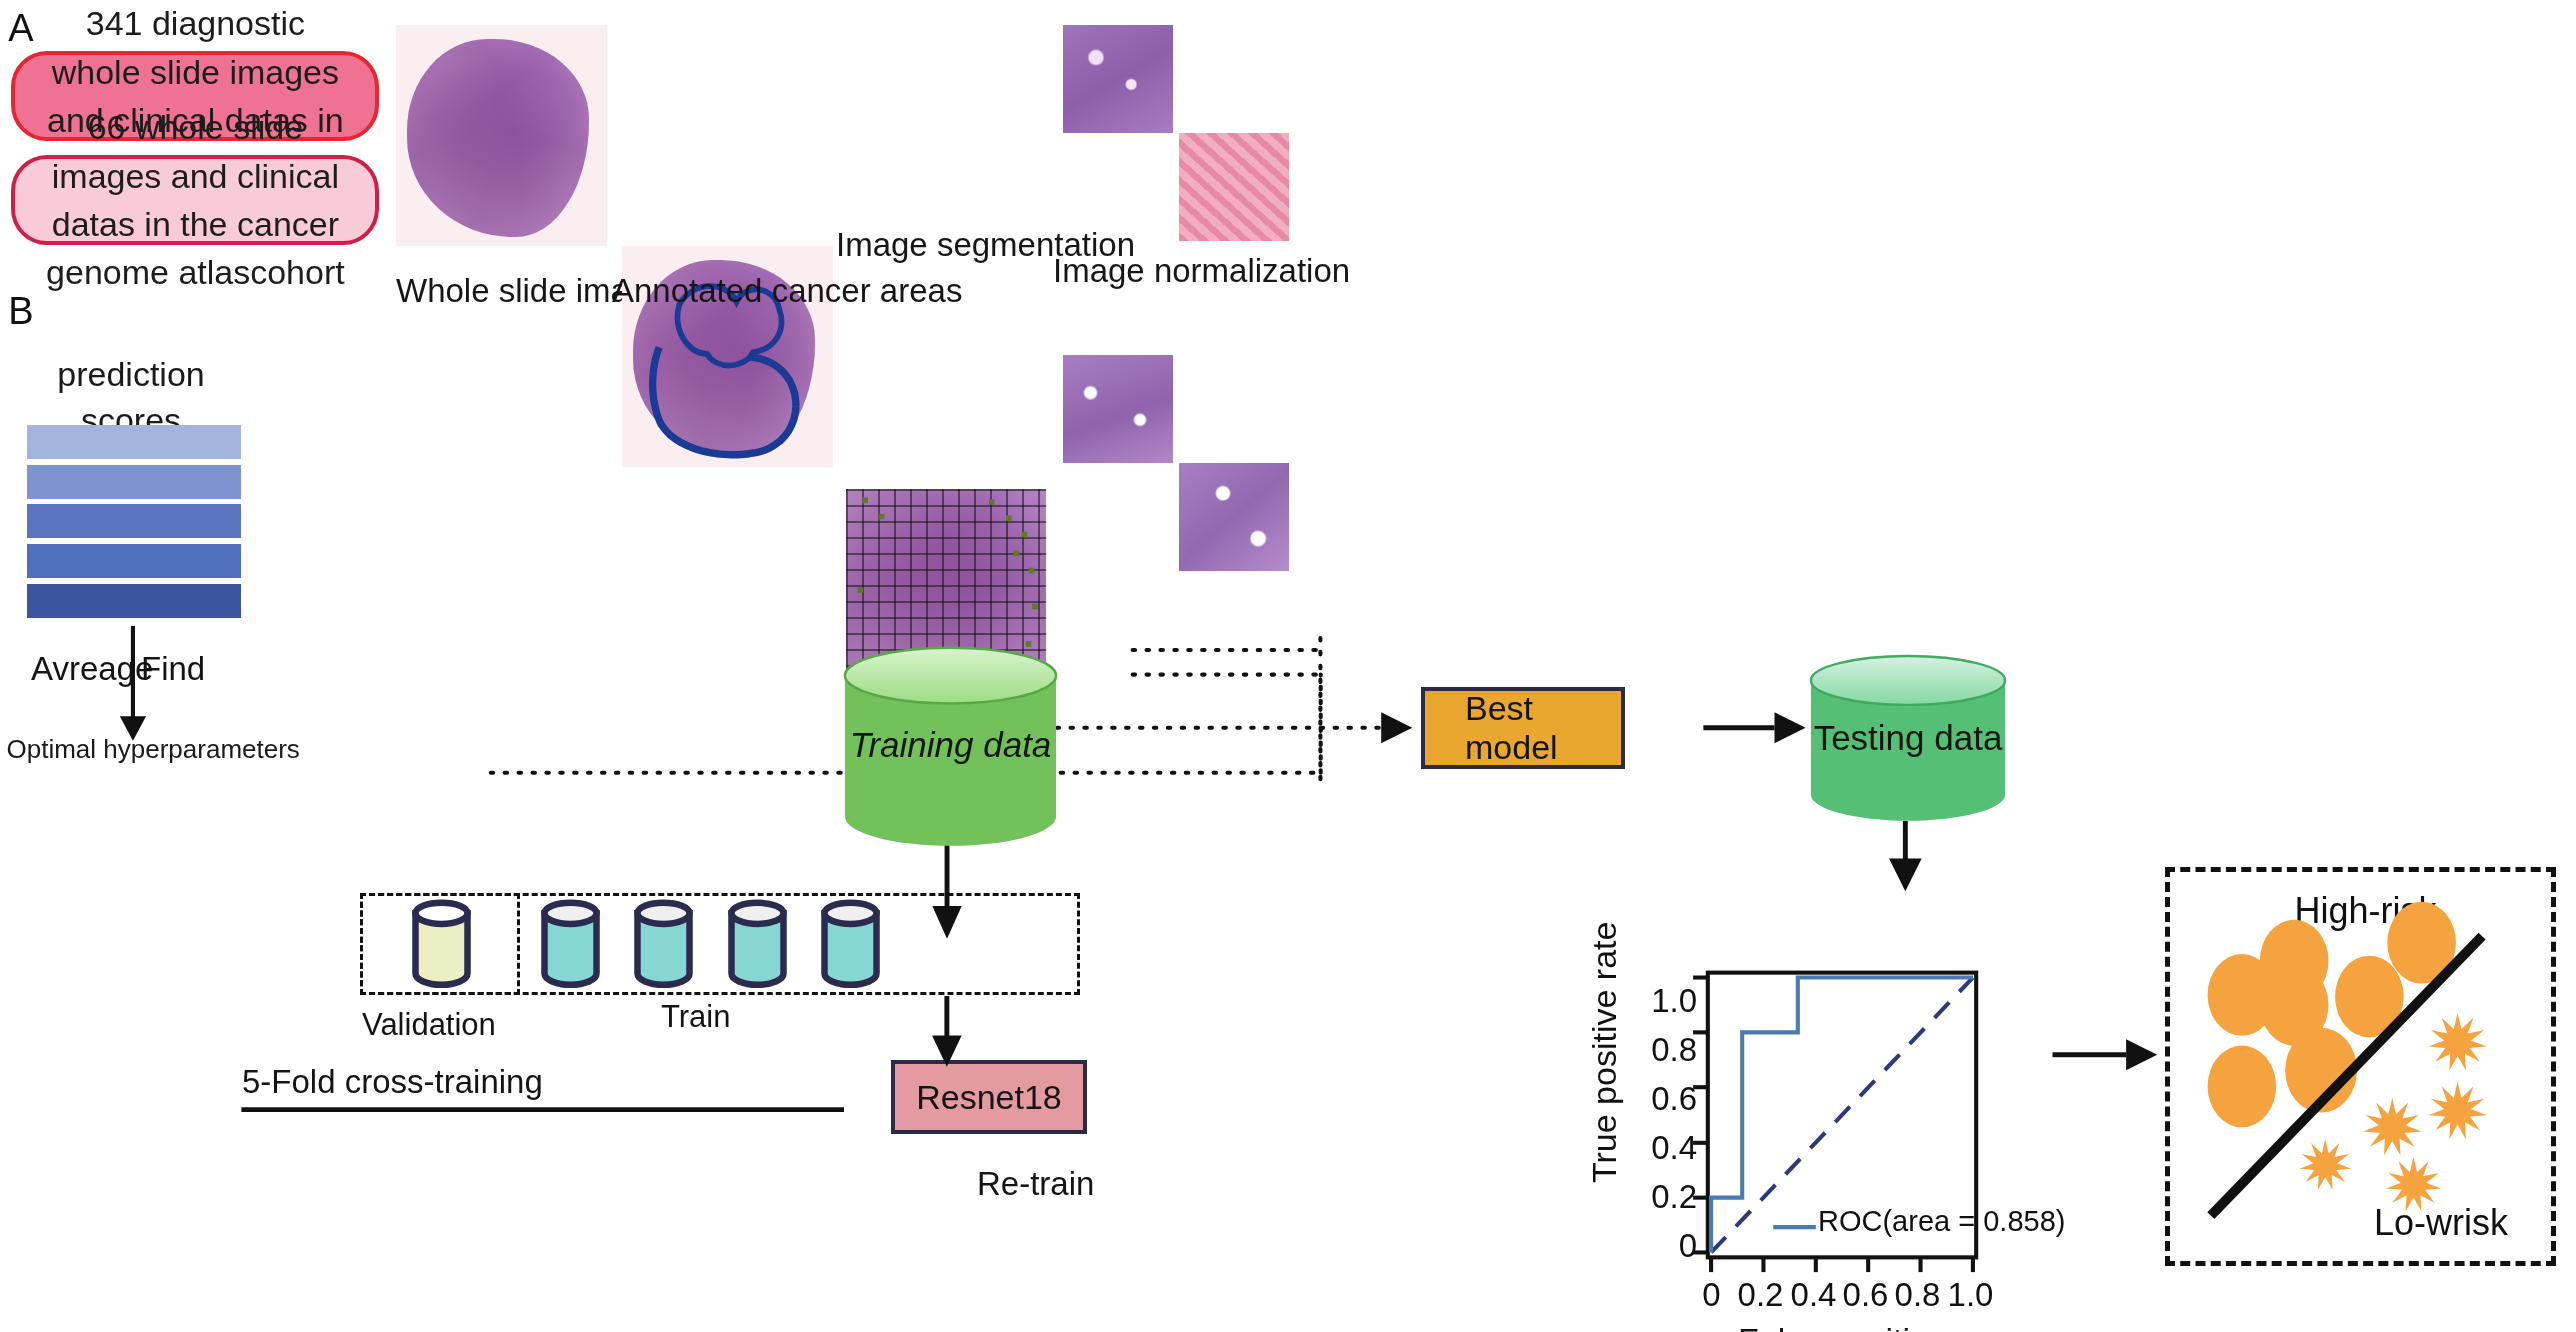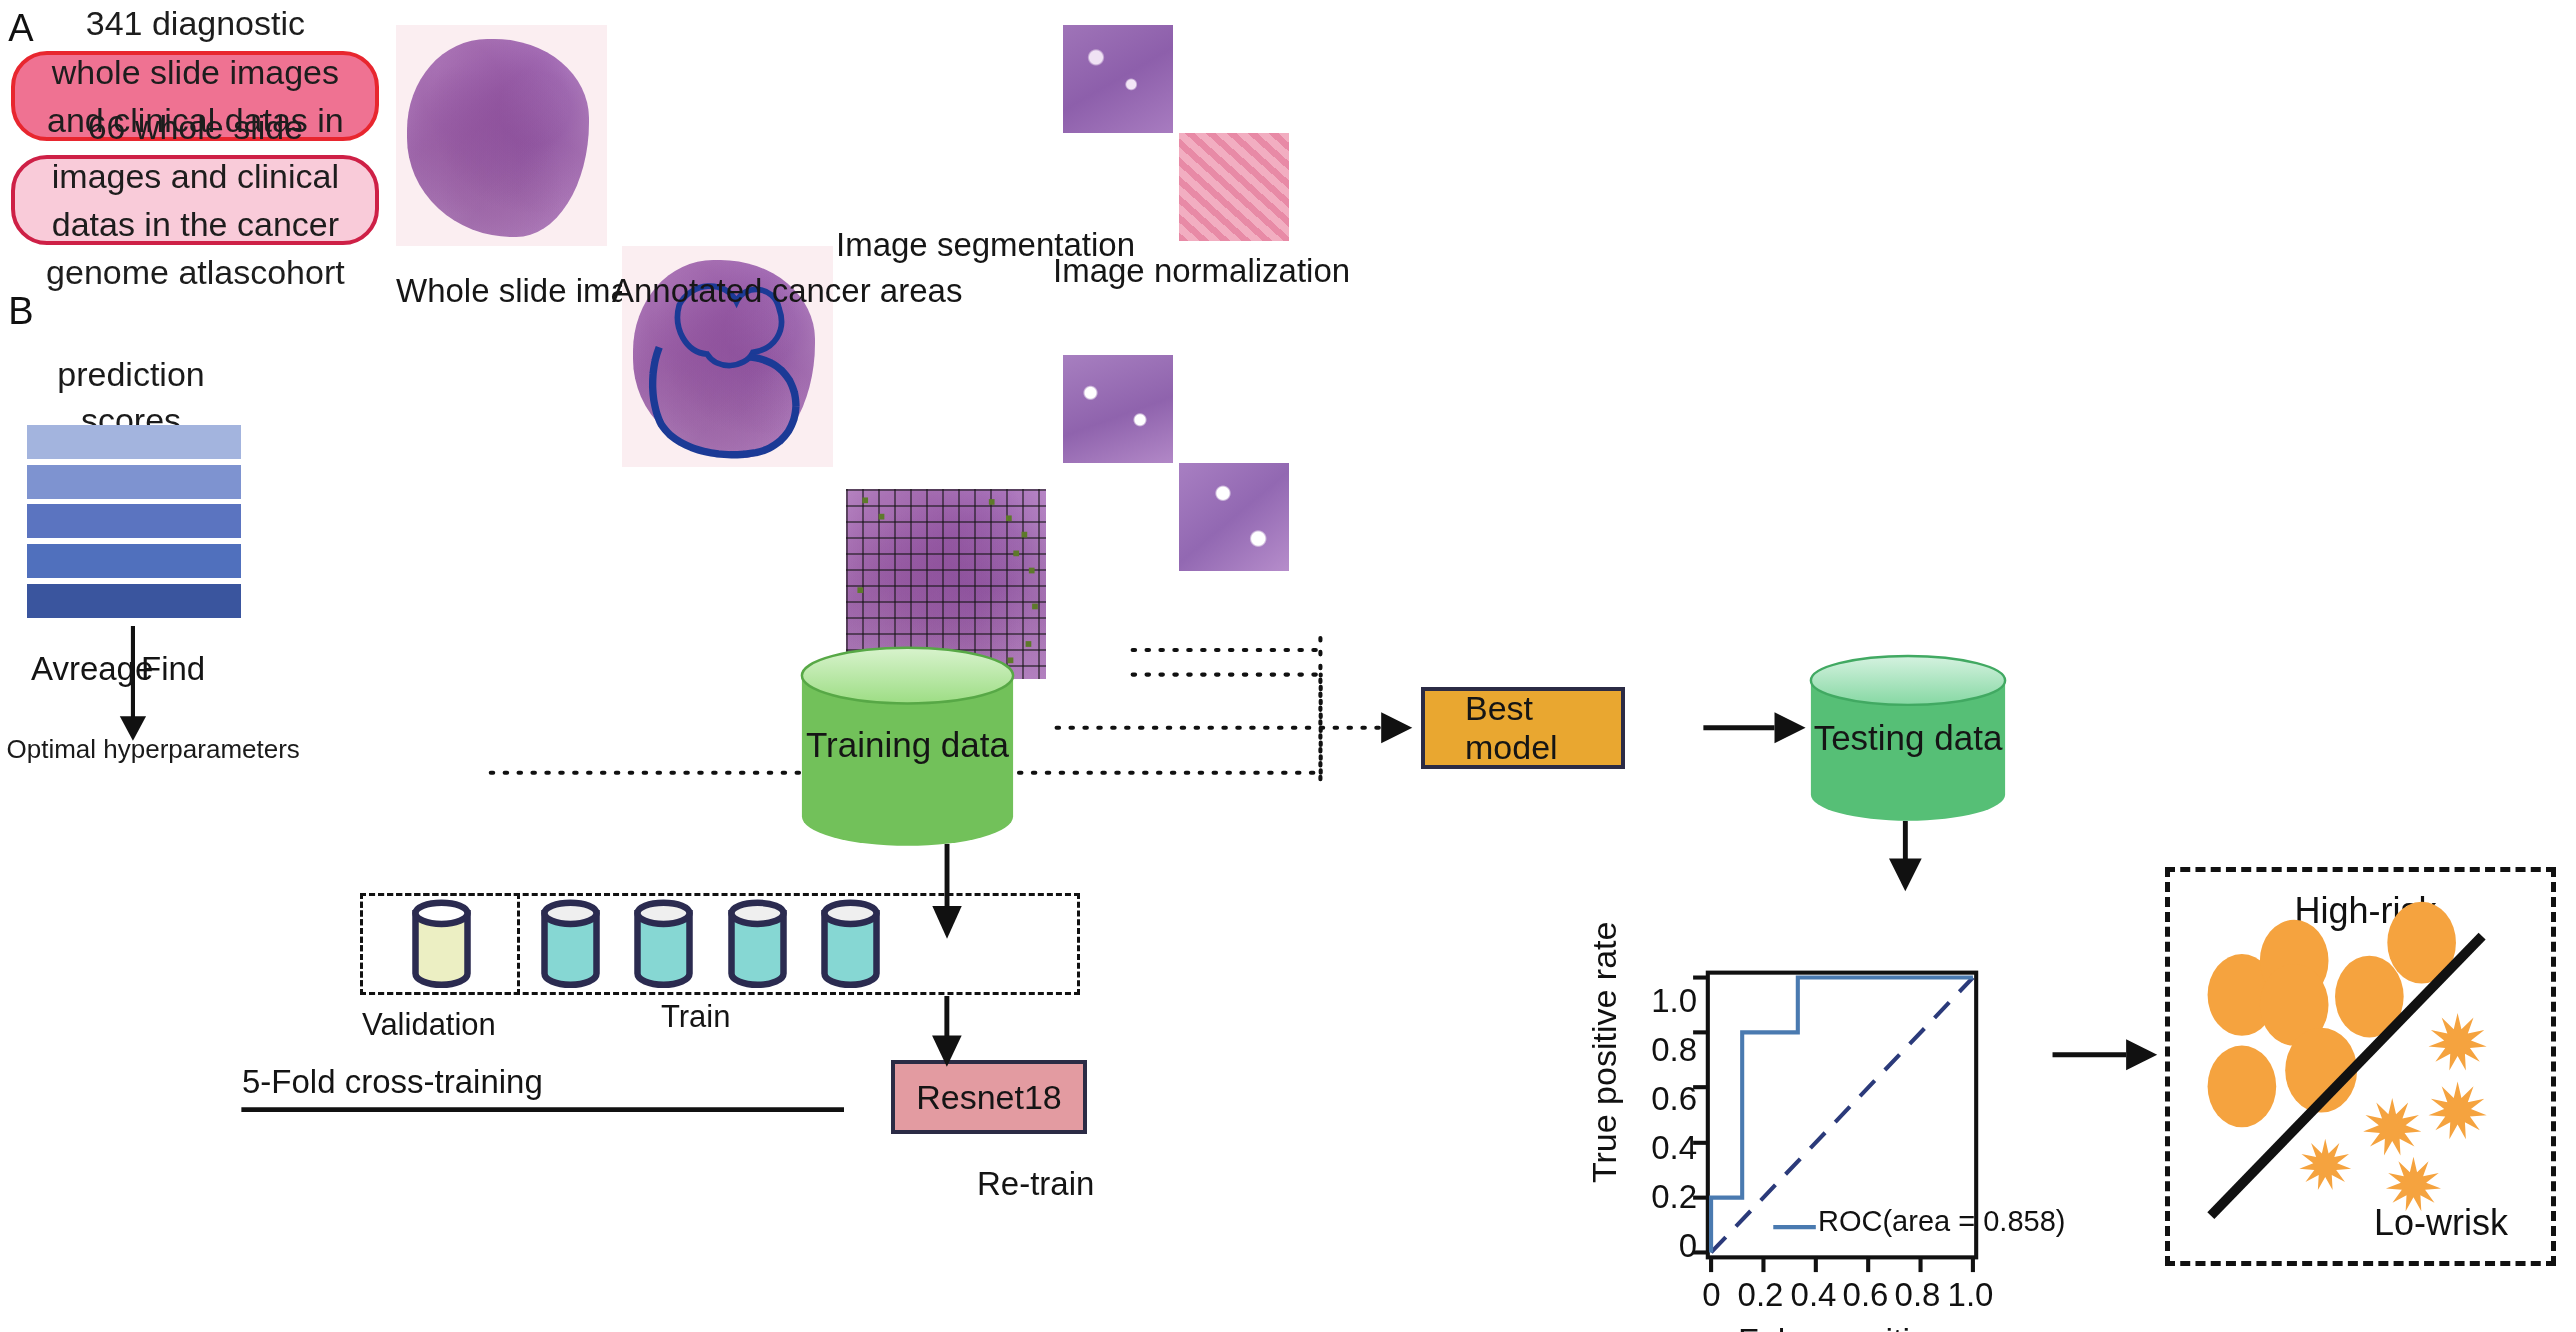--- a/index.html
+++ b/index.html
@@ -188,21 +188,21 @@
   <polygon points="2330,1090 2310,1050 2350,1050" fill="#111"></polygon>
 
   <line x1="2510" y1="1290" x2="2600" y2="1290" stroke="#111" stroke-width="6"></line>
   <polygon points="2638,1290 2600,1271 2600,1309" fill="#111"></polygon>
 </svg>
 
 <svg class="abs" style="left:1308px;top:638px;" width="33" height="147" viewBox="0 0 40 180">
   <path d="M15 0 L 15 175" stroke="#111" stroke-width="5" fill="none" stroke-dasharray="3 14" stroke-linecap="round"></path>
 </svg>
 
-<div class="abs" style="left:797px;top:646px;width:221px;height:200px;">
+<div class="abs" style="left:840px;top:646px;width:221px;height:200px;font-style:italic;">
   <svg width="221" height="200" viewBox="0 0 270 244">
     <defs>
       <linearGradient id="gTrainTop" x1="0" y1="0" x2="0" y2="1">
         <stop offset="0%" stop-color="#d8f3cd"></stop>
           <stop offset="100%" stop-color="#9ddd84"></stop>
       </linearGradient>
     </defs>
     <path d="M6 36 L6 208 A129 36 0 0 0 264 208 L264 36 Z" fill="#72c15a"></path>
     <ellipse cx="135" cy="36" rx="129" ry="34" fill="url(#gTrainTop)"></ellipse>
     <ellipse cx="135" cy="36" rx="129" ry="34" fill="none" stroke="#57a846" stroke-width="3"></ellipse>

